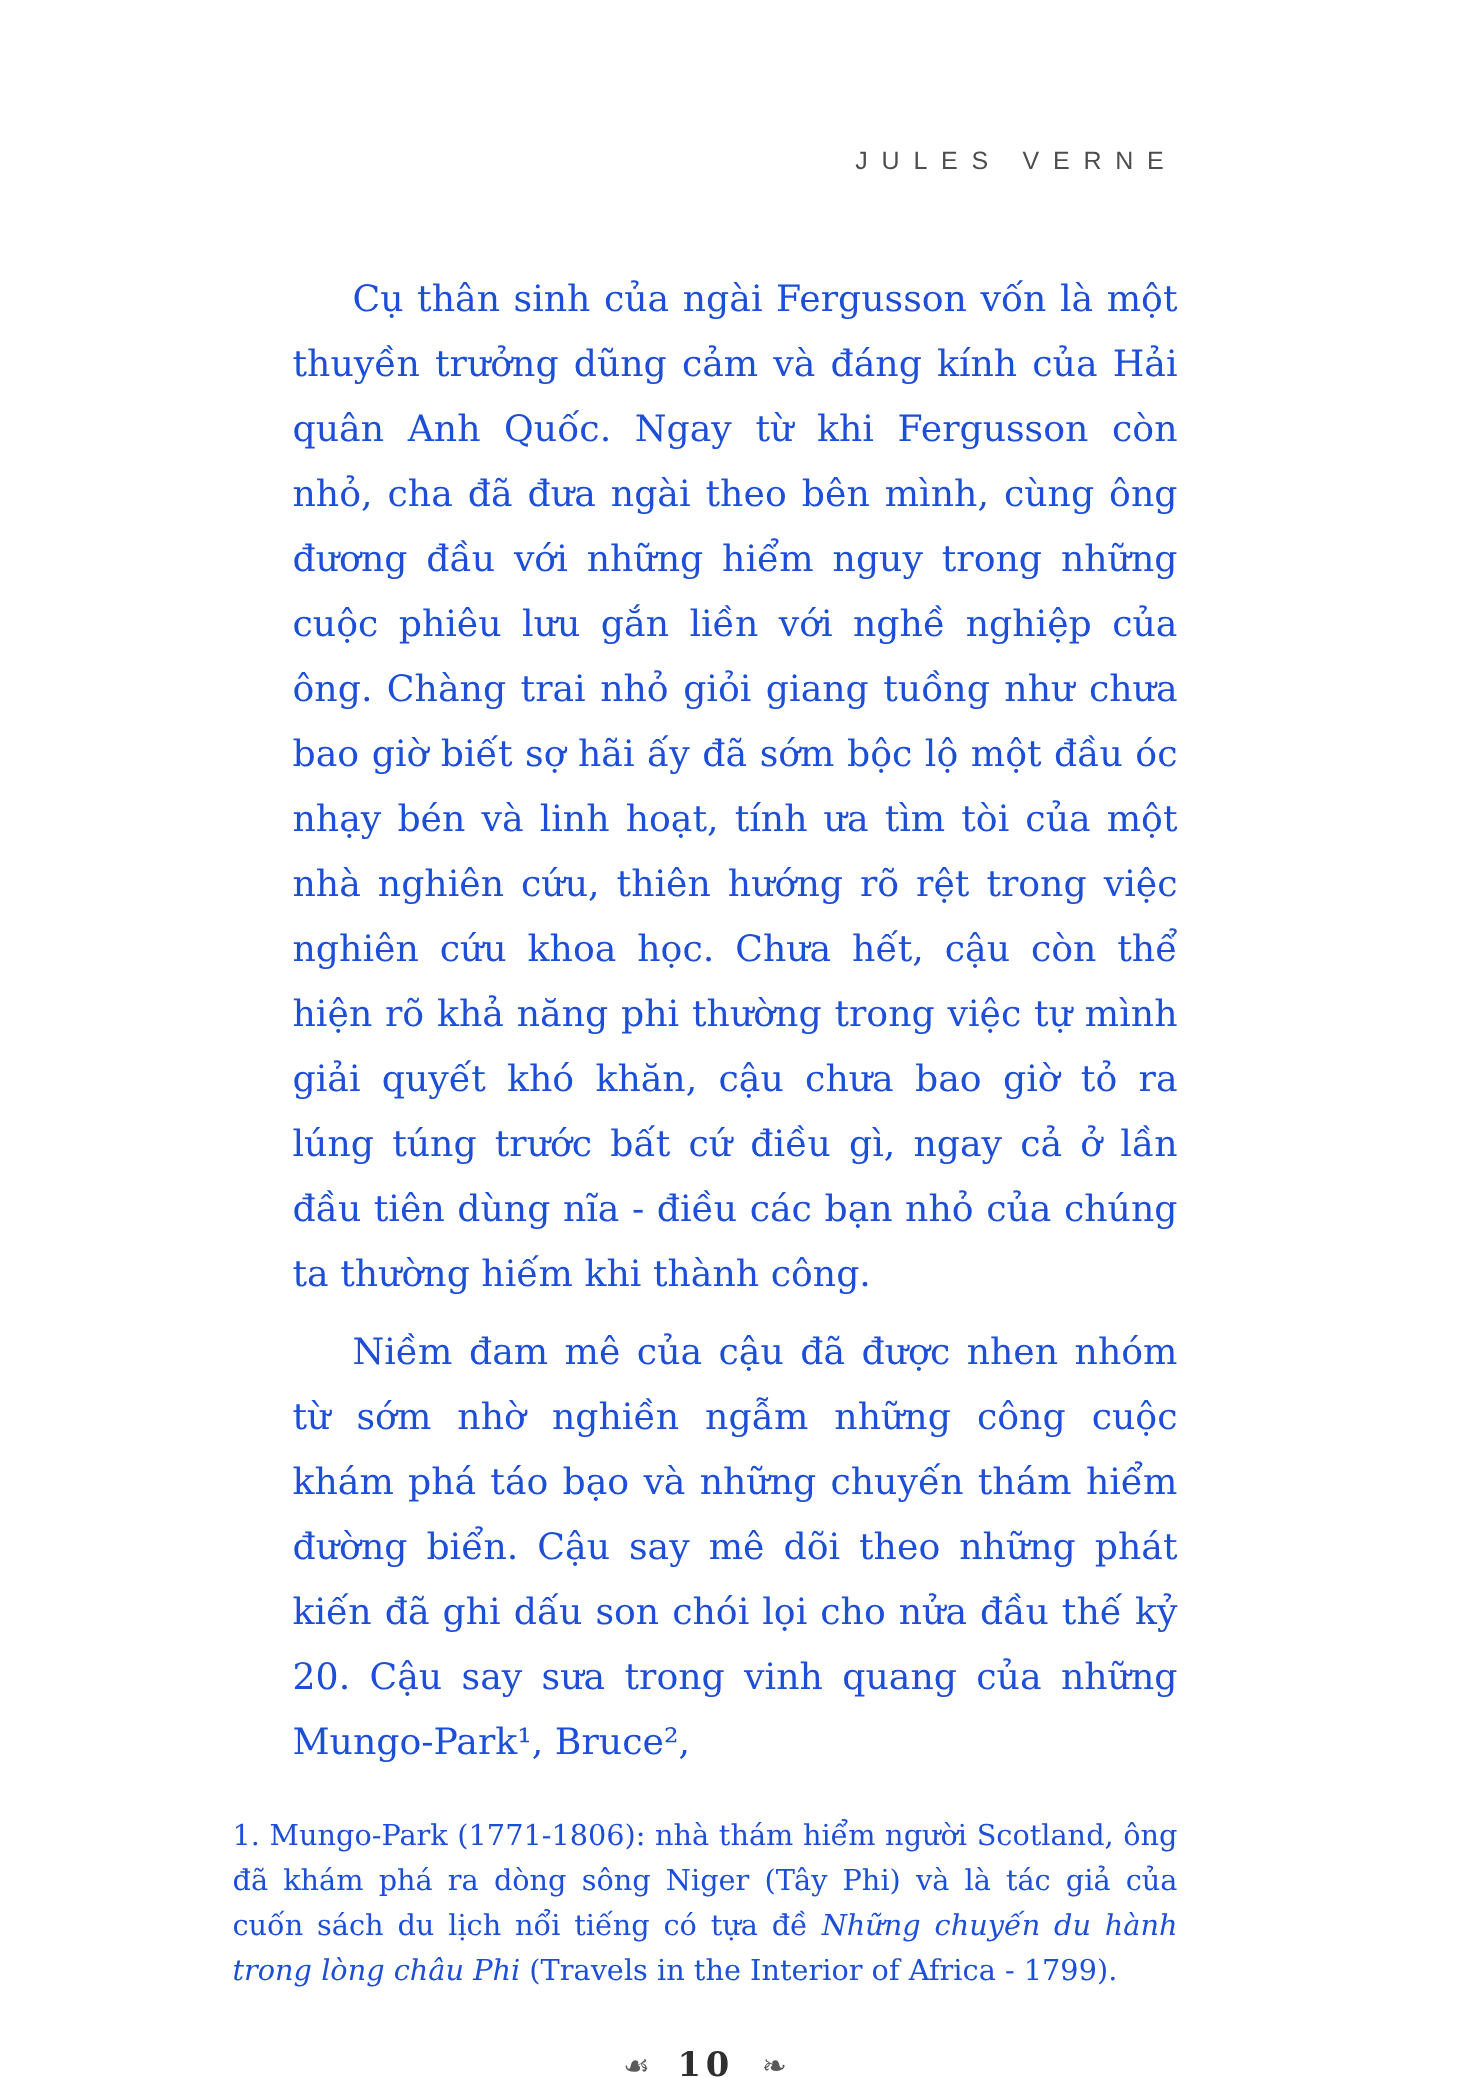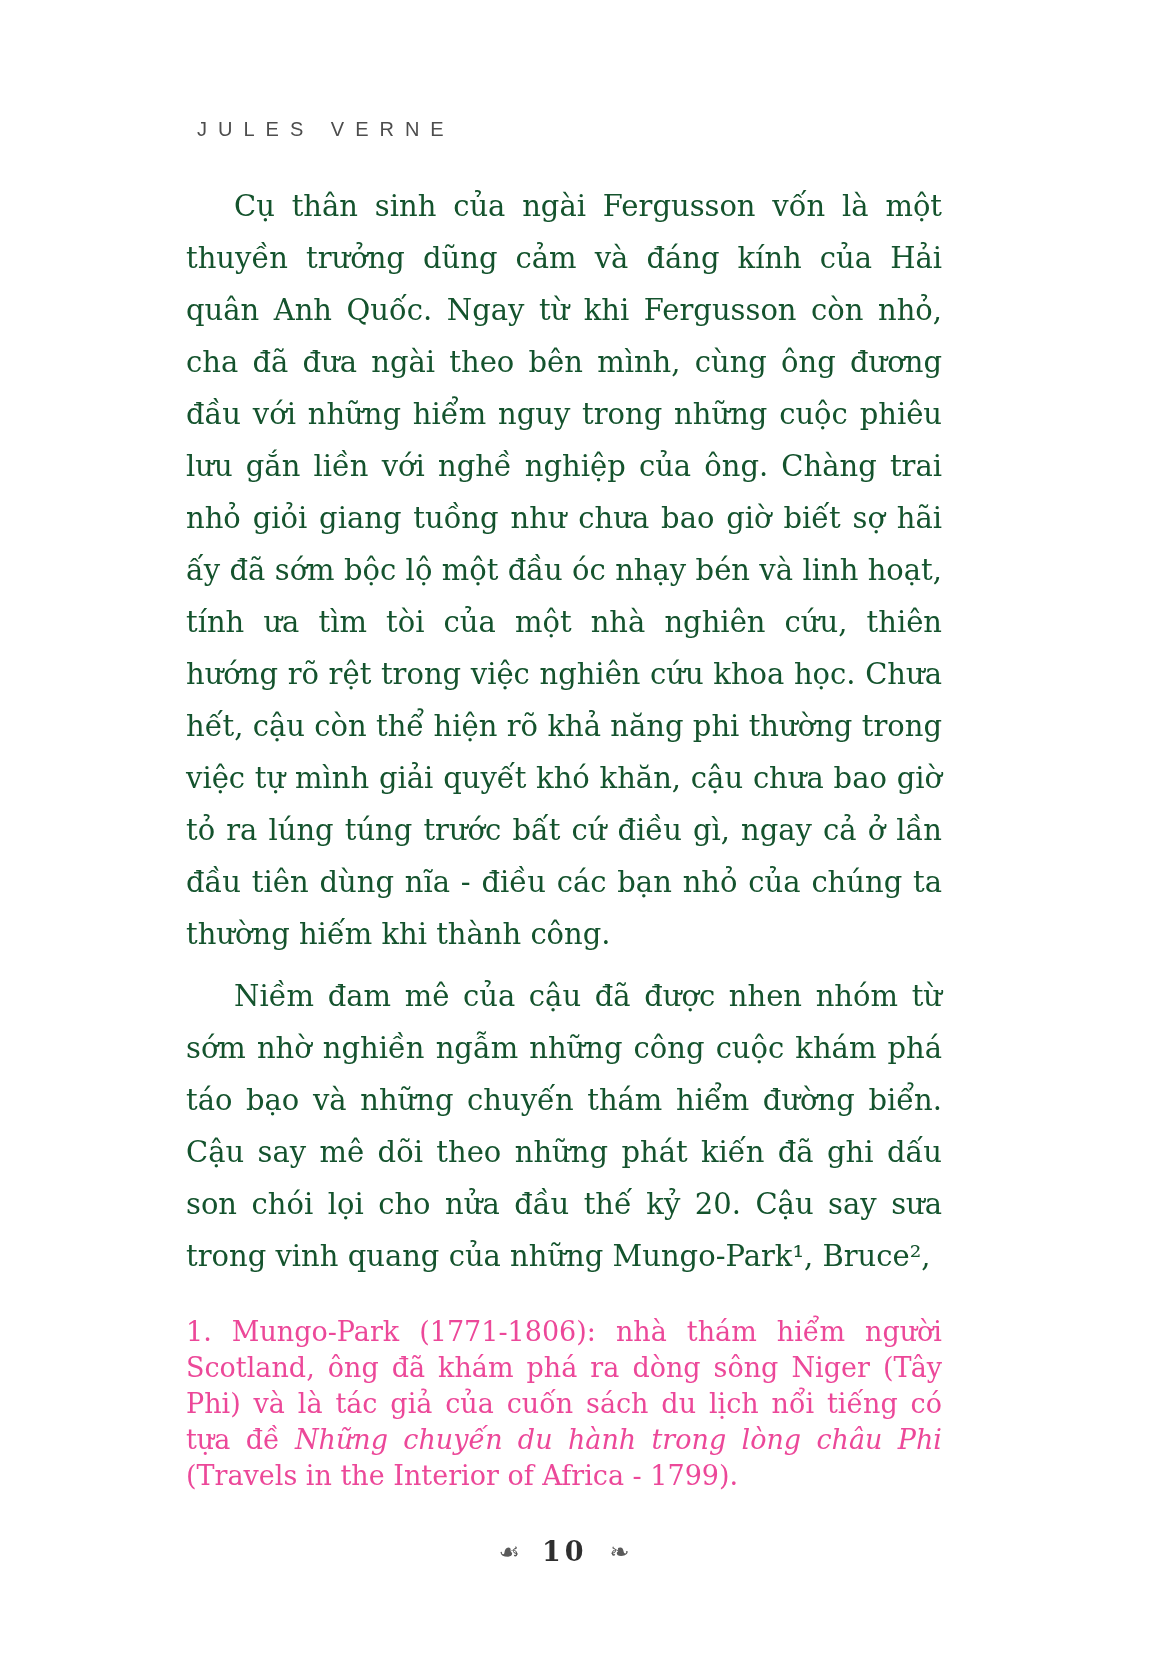--- a/index.html
+++ b/index.html
@@ -13,48 +13,49 @@
     font-family: "DejaVu Serif", "Liberation Serif", serif;
     color: #3a3a3a;
     position: relative;
   }
   .book-page {
     width: 756px;
     margin-left: 186px;
     padding-top: 118px;
   }
   .running-head {
-    text-align: left;
+    text-align: right;
     font-family: "Liberation Sans", sans-serif;
     font-size: 20px;
     font-weight: 400;
     letter-spacing: 0.55em;
     color: #4d4d4d;
-    margin-bottom: 39px;
+    margin-bottom: 72px;
     
     padding-left: 0.55em;
   }
   .body-text .para {
     font-size: 29px;
     line-height: 52px;
     text-align: justify;
     text-indent: 48px;
-    color: #14532d;
+    color: #1d4ed8;
+    margin-left: 48px;
   }
   .body-text .para + .para {
     margin-top: 10px;
   }
   .footnotes {
     margin-top: 32px;
   }
   .footnote {
-    font-size: 27px;
+    font-size: 23px;
     line-height: 36px;
     text-align: justify;
-    color: #ec4899;
+    color: #1d4ed8;
   }
   .footnote em {
     font-style: italic;
   }
   .page-footer {
     margin-top: 42px;
     display: flex;
     align-items: center;
     justify-content: center;
     gap: 22px;

